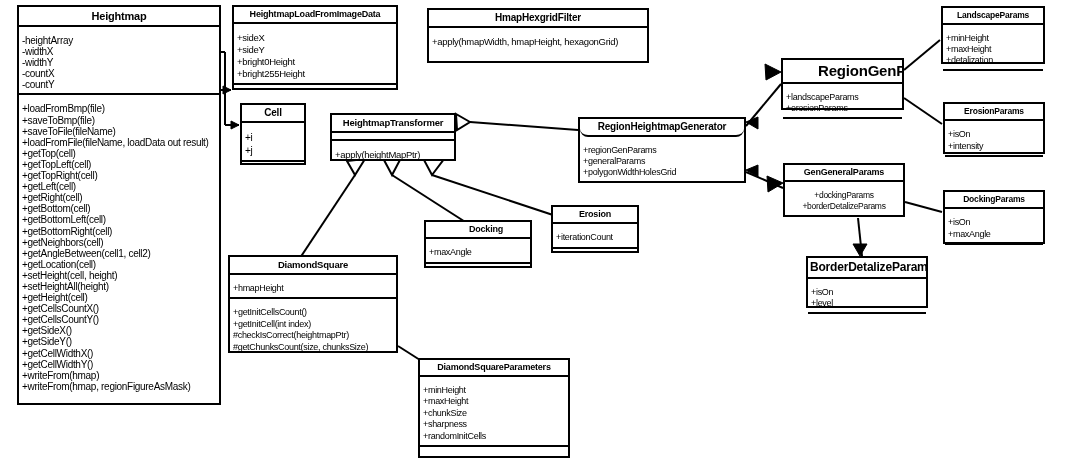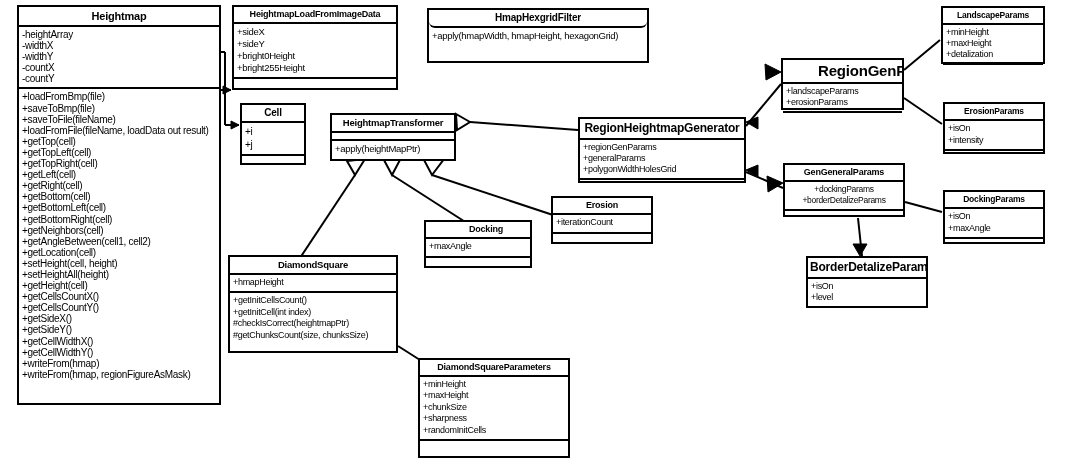--- a/index.html
+++ b/index.html
@@ -37,21 +37,21 @@
     text-align: center;
     font-weight: bold;
     letter-spacing: -0.2px;
     border-bottom: 2px solid #000000;
     padding: 2px 2px 3px 2px;
     white-space: nowrap;
     overflow: hidden;
   }
   .uml .compart {
     border-bottom: 2px solid #000000;
-    padding: 2px 3px 3px 3px;
+    padding: 8px 3px 3px 3px;
   }
   .uml .compart:last-child {
     border-bottom: none;
   }
   .uml .compart.empty {
     min-height: 6px;
     padding: 0;
   }
   .uml .row {
     white-space: nowrap;
@@ -65,29 +65,29 @@
 
   #cls-hmlfid         { left: 232px; top: 5px;   width: 166px; height: 85px; }
   #cls-hmlfid .hdr    { font-size: 9px; }
   #cls-hmlfid .row    { font-size: 9.5px; line-height: 12px; }
 
   #cls-cell           { left: 240px; top: 103px; width: 66px; height: 62px; }
   #cls-cell .hdr      { font-size: 10px; }
   #cls-cell .row      { font-size: 10px; line-height: 13px; }
 
   #cls-hmaphex        { left: 427px; top: 8px;   width: 222px; height: 55px; }
-  #cls-hmaphex .hdr   { font-size: 10px; border-radius: 6px; }
+  #cls-hmaphex .hdr   { font-size: 10px; }
   #cls-hmaphex .row   { font-size: 9.5px; line-height: 12px; }
 
   #cls-hmtrans        { left: 330px; top: 113px; width: 126px; height: 48px; }
   #cls-hmtrans .hdr   { font-size: 9.5px; }
   #cls-hmtrans .row   { font-size: 9.5px; line-height: 12px; }
 
   #cls-rhgen          { left: 578px; top: 117px; width: 168px; height: 66px; }
-  #cls-rhgen .hdr     { font-size: 12px; }
+  #cls-rhgen .hdr     { font-size: 10px; border-radius: 8px; }
   #cls-rhgen .row     { font-size: 9px; line-height: 11px; }
 
   #cls-regionparams   { left: 781px; top: 58px;  width: 123px; height: 52px; }
   #cls-regionparams .hdr { font-size: 15px; padding-left: 35px; }
   #cls-regionparams .row { font-size: 9px; line-height: 11px; }
 
   #cls-gengeneral     { left: 783px; top: 163px; width: 122px; height: 54px; }
   #cls-gengeneral .hdr{ font-size: 9px; }
   #cls-gengeneral .row{ font-size: 8.5px; line-height: 11px; text-align: center; }
 
@@ -100,21 +100,21 @@
   #cls-erosionparams .row { font-size: 9px; line-height: 11.5px; }
 
   #cls-dockingparams  { left: 943px; top: 190px; width: 102px; height: 54px; }
   #cls-dockingparams .hdr { font-size: 8.5px; }
   #cls-dockingparams .row { font-size: 9px; line-height: 11.5px; }
 
   #cls-borderdet      { left: 806px; top: 256px; width: 122px; height: 52px; }
   #cls-borderdet .hdr { font-size: 12px; }
   #cls-borderdet .row { font-size: 9px; line-height: 11px; }
 
-  #cls-erosion        { left: 551px; top: 196px; width: 102px; height: 48px; }
+  #cls-erosion        { left: 551px; top: 205px; width: 88px; height: 48px; }
   #cls-erosion .hdr   { font-size: 9px; }
   #cls-erosion .row   { font-size: 9px; line-height: 11.5px; }
 
   #cls-docking        { left: 424px; top: 220px; width: 108px; height: 48px; }
   #cls-docking .hdr   { font-size: 9px; padding-left: 18px; }
   #cls-docking .row   { font-size: 9px; line-height: 11.5px; }
 
   #cls-diamond        { left: 228px; top: 255px; width: 170px; height: 98px; }
   #cls-diamond .hdr   { font-size: 9.5px; }
   #cls-diamond .row   { font-size: 9px; line-height: 11.4px; }

